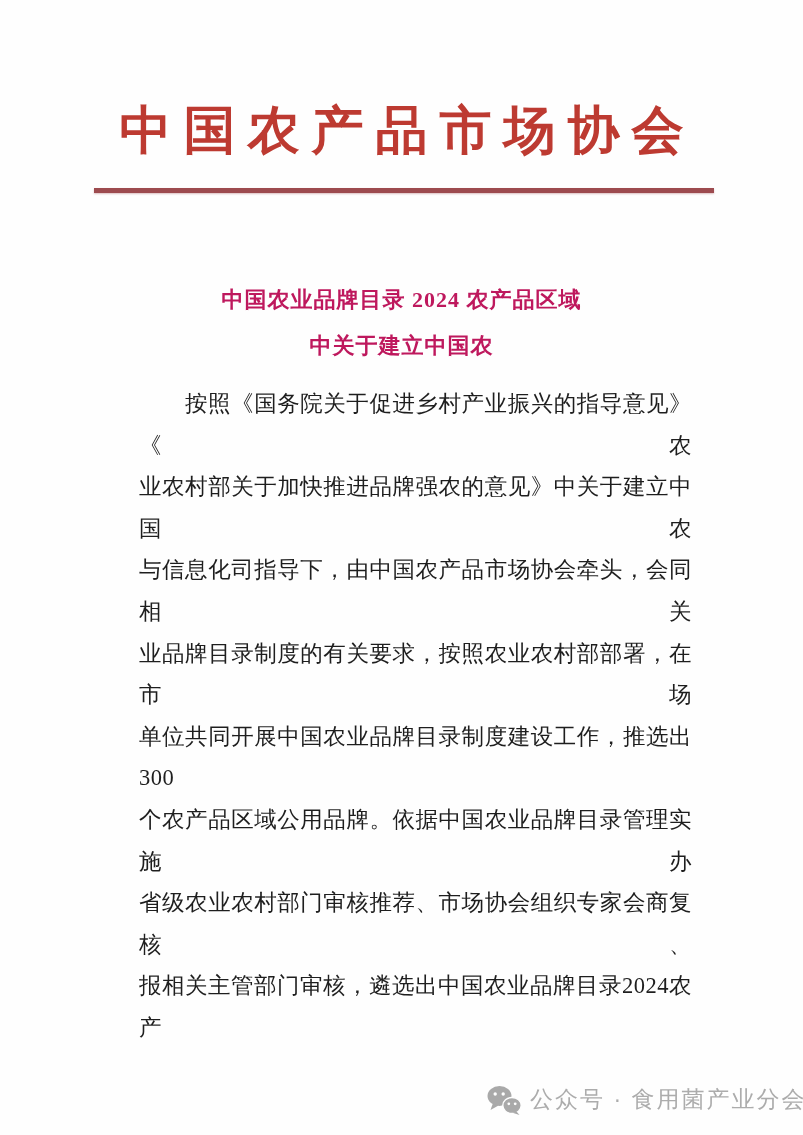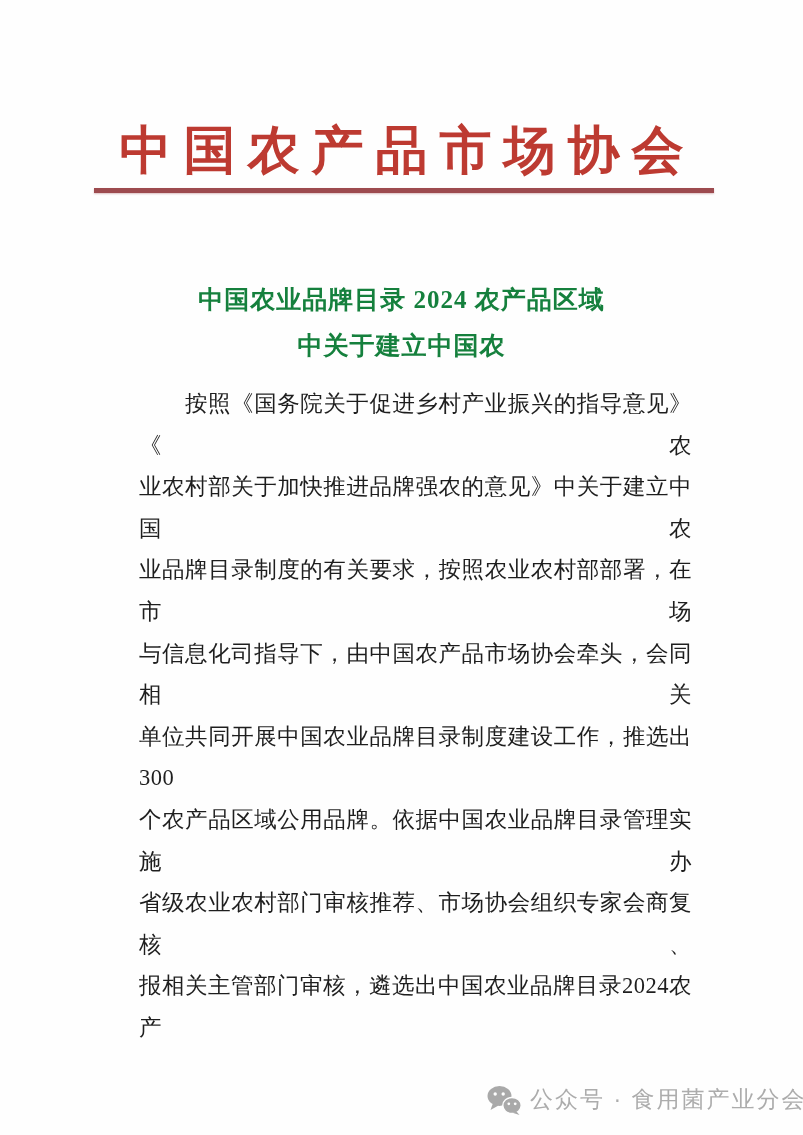--- a/index.html
+++ b/index.html
@@ -22,41 +22,40 @@
     top: 96px;
     left: 0;
     width: 100%;
     text-align: center;
     color: #bd3a31;
     font-size: 52px;
     font-weight: 700;
     letter-spacing: 12px;
     white-space: nowrap;
     text-indent: 12px; 
-    margin-top: 20px;
   }
   .rule {
     position: absolute;
     top: 188px;
     left: 94px;
     width: 620px;
     height: 5px;
     background: #9d4b4f;
     box-shadow: 0 1px 2px rgba(157, 75, 79, 0.35);
   }
 
   
   .doc-title {
     position: absolute;
     top: 277px;
     left: 0;
     width: 100%;
     text-align: center;
-    color: #15803d;
-    font-size: 25px;
+    color: #be185d;
+    font-size: 22px;
     font-weight: 700;
     line-height: 46px;
     letter-spacing: 1px;
   }
 
   
   .body-text {
     position: absolute;
     top: 383px;
     left: 111px;
@@ -108,22 +107,22 @@
   <div class="rule"></div>
 
   <div class="doc-title">
     <div>中国农业品牌目录 2024 农产品区域</div>
     <div>中关于建立中国农</div>
   </div>
 
   <div class="body-text">
     <div class="body-line first">按照《国务院关于促进乡村产业振兴的指导意见》《农</div>
     <div class="body-line">业农村部关于加快推进品牌强农的意见》中关于建立中国农</div>
+    <div class="body-line">与信息化司指导下，由中国农产品市场协会牵头，会同相关</div>
     <div class="body-line">业品牌目录制度的有关要求，按照农业农村部部署，在市场</div>
-    <div class="body-line">与信息化司指导下，由中国农产品市场协会牵头，会同相关</div>
     <div class="body-line">单位共同开展中国农业品牌目录制度建设工作，推选出300</div>
     <div class="body-line">个农产品区域公用品牌。依据中国农业品牌目录管理实施办</div>
     <div class="body-line">省级农业农村部门审核推荐、市场协会组织专家会商复核、</div>
     <div class="body-line">报相关主管部门审核，遴选出中国农业品牌目录2024农产</div>
 
   </div>
 
   <div class="watermark">
     <span class="wm-icon">
       <svg viewBox="0 0 36 30" width="36" height="30" xmlns="http://www.w3.org/2000/svg">

